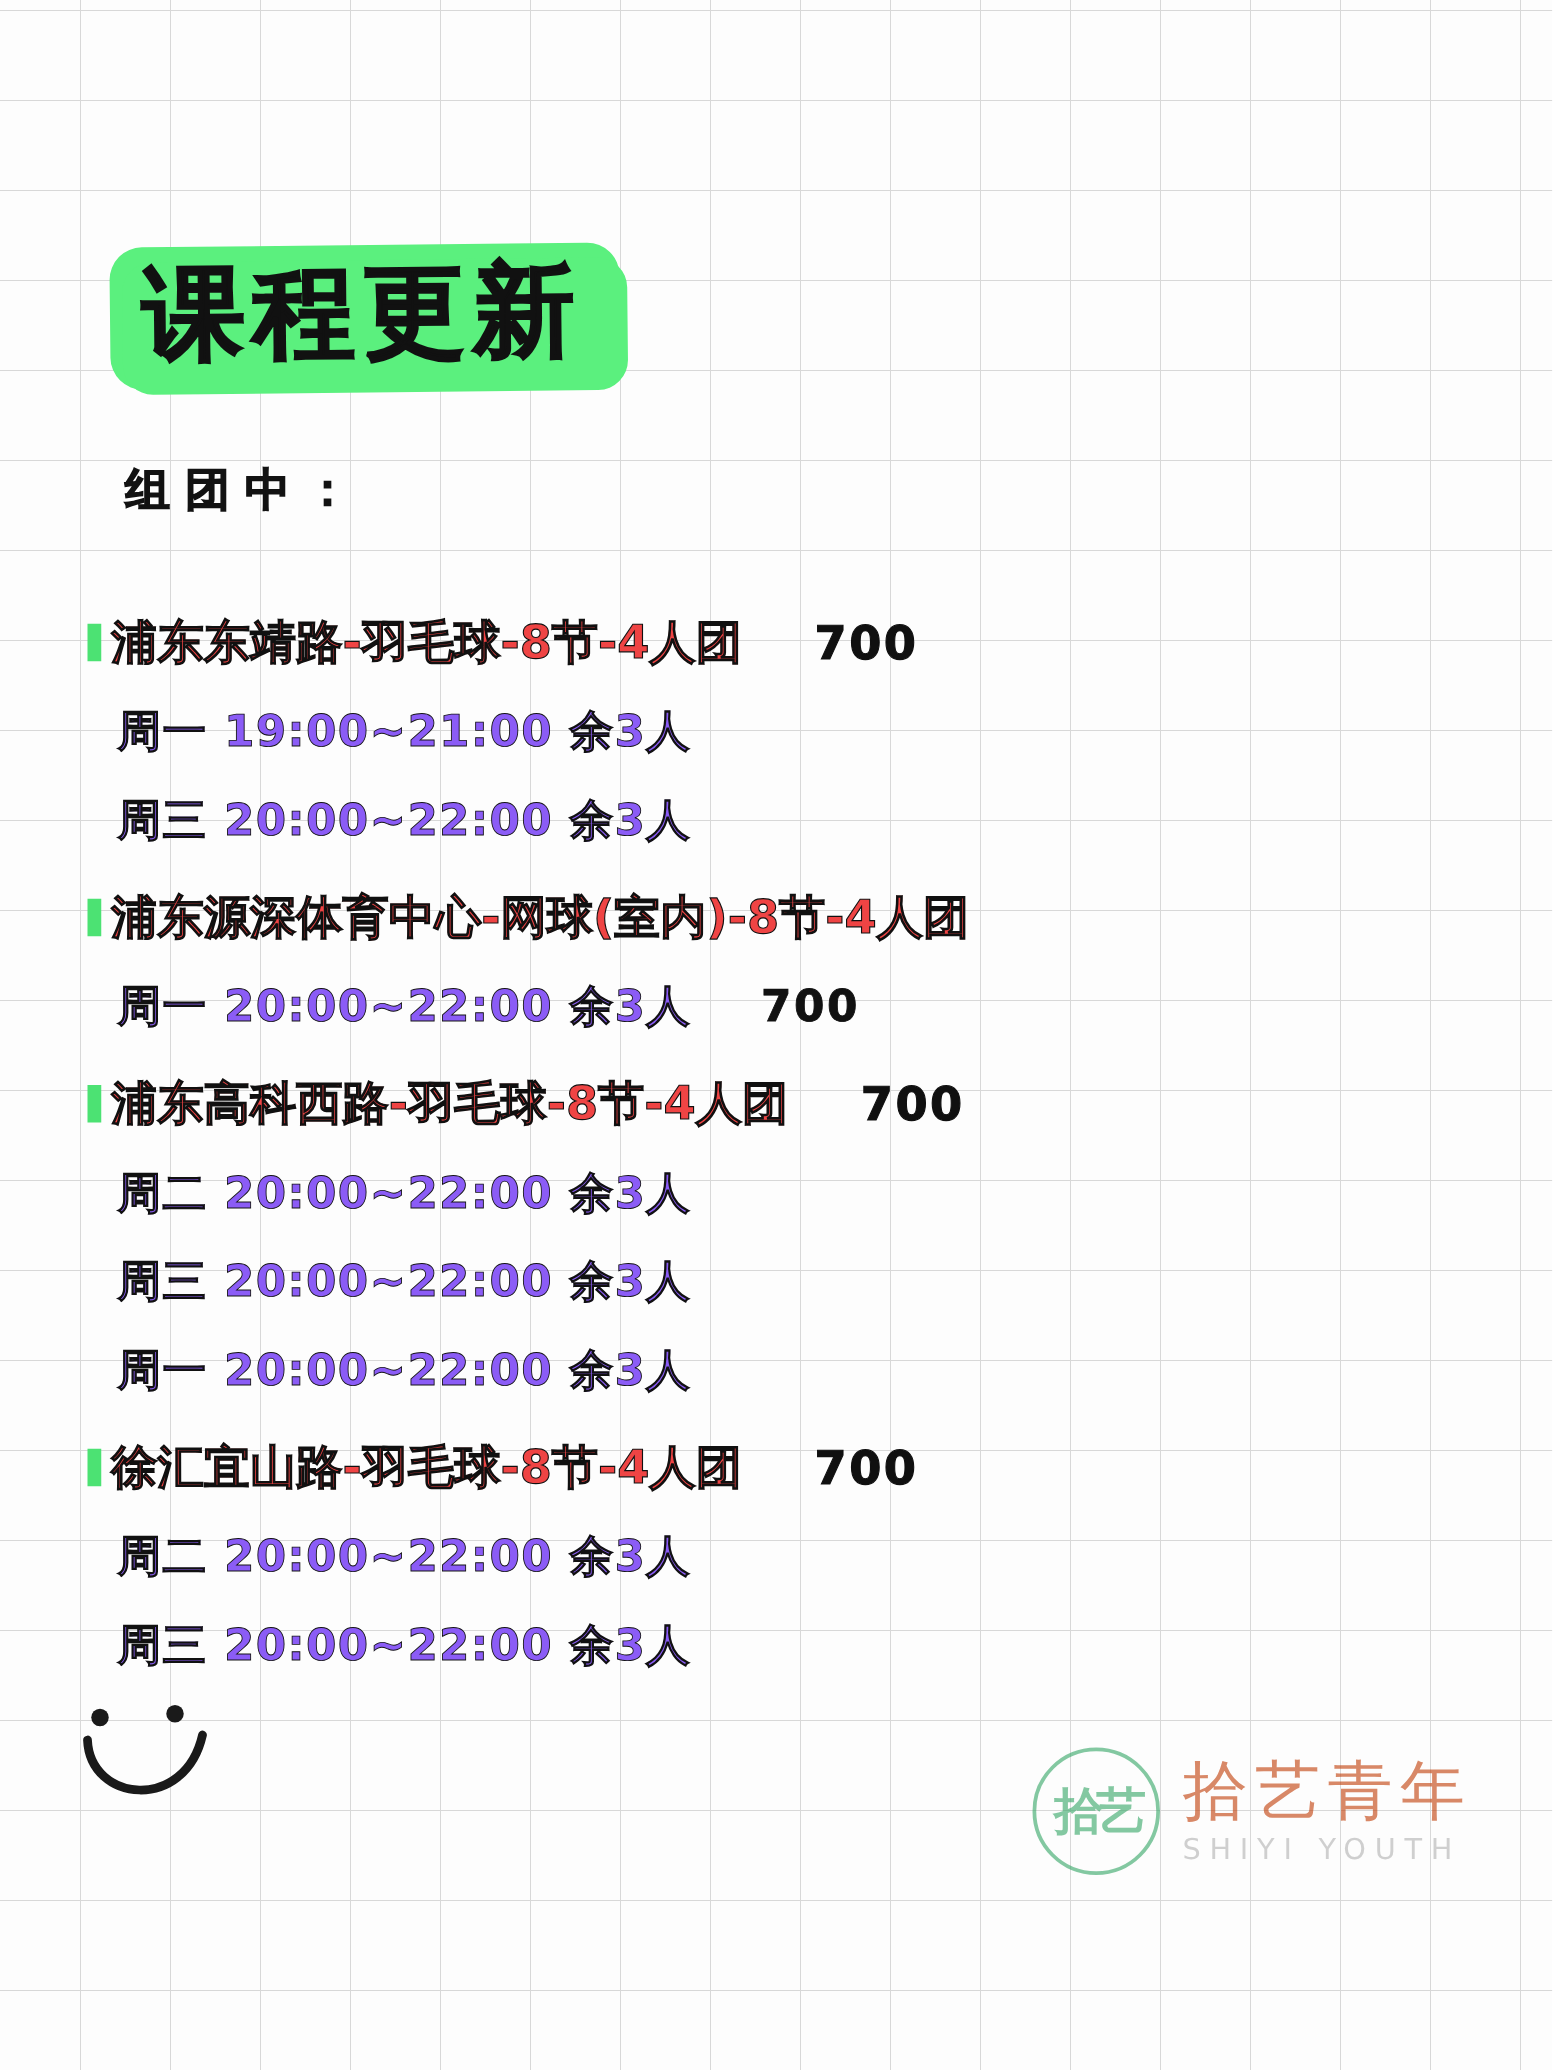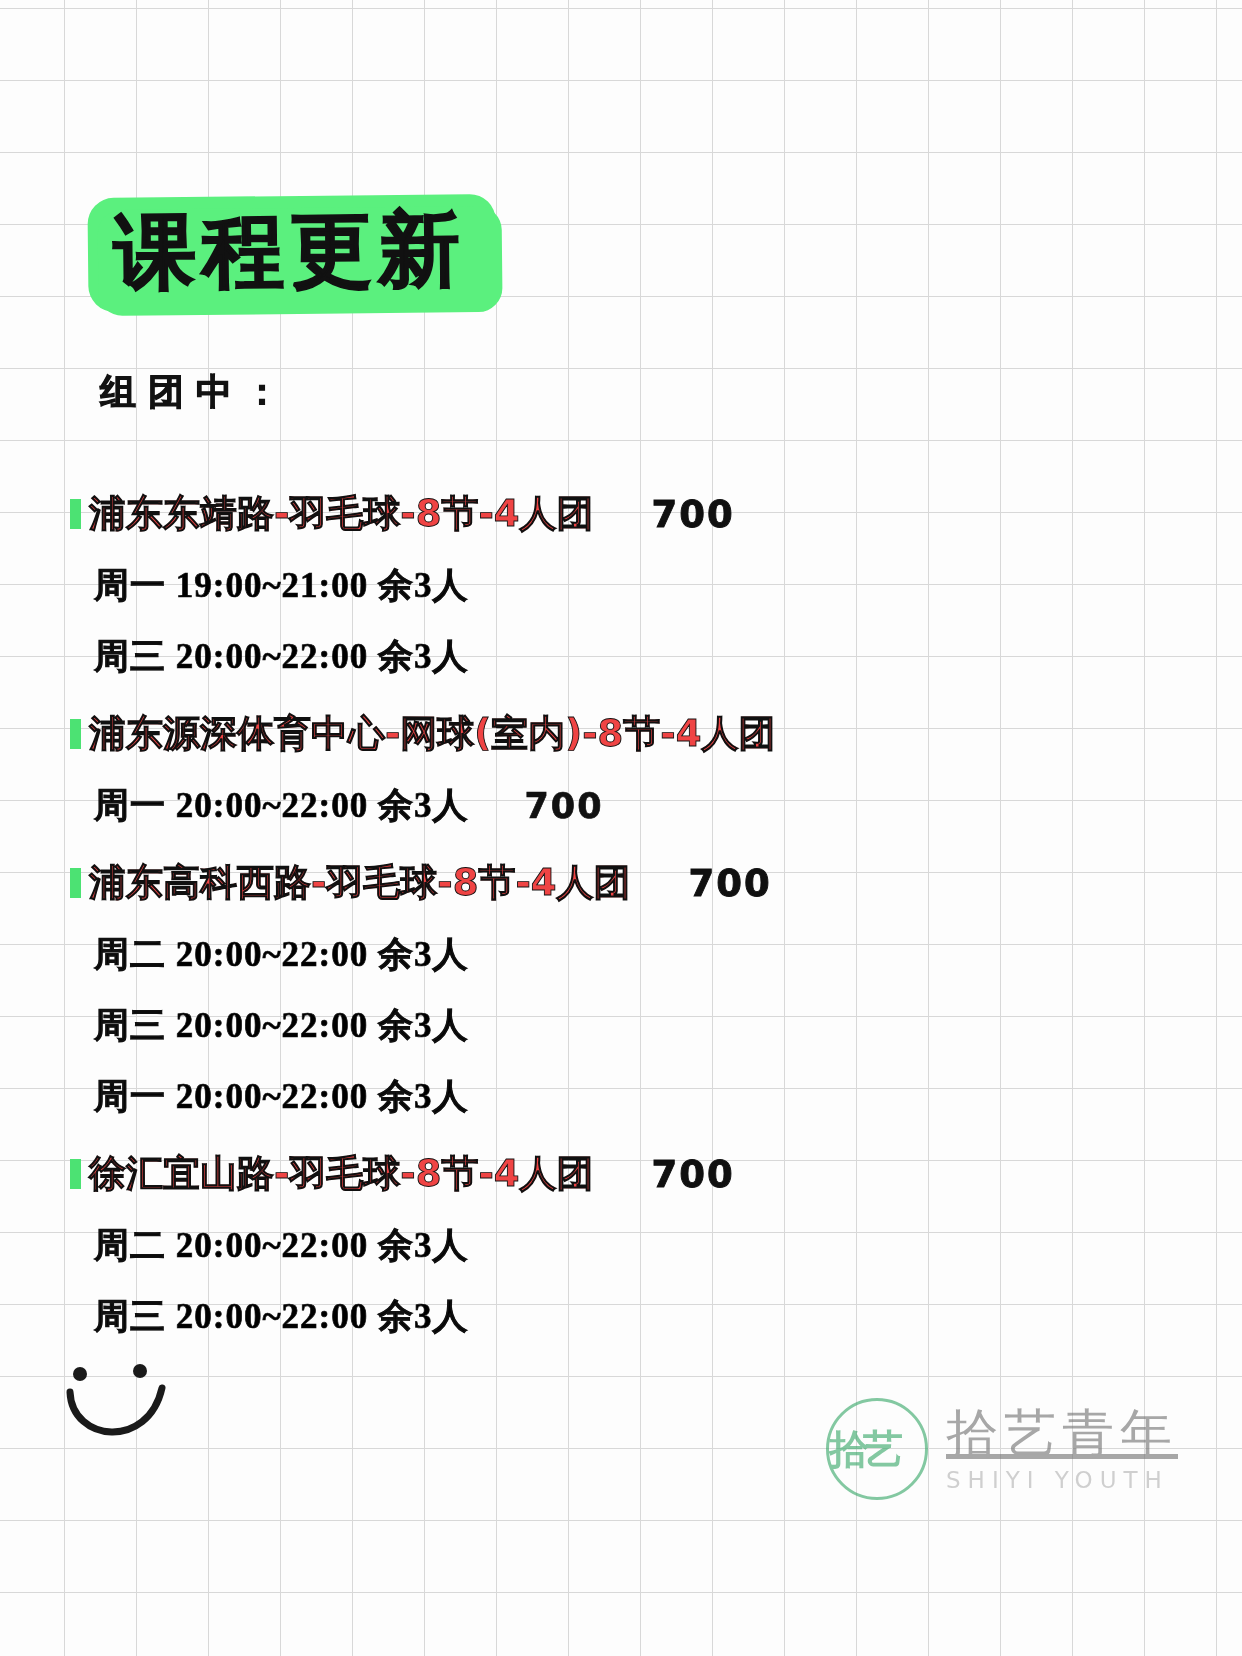--- a/index.html
+++ b/index.html
@@ -118,24 +118,23 @@
   .slot {
     display: flex;
     align-items: center;
     height: 71px;
     padding-left: 24px;
     white-space: nowrap;
   }
   .slot-text {
     font-size: 35px;
     font-weight: bold;
-    color: #000000;
+    color: #8b5cf6;
     -webkit-text-stroke: 0.7px #111111;
     letter-spacing: 1px;
-    font-family: Liberation Serif, serif;
   }
   .slot-price {
     font-size: 35px;
     font-weight: bold;
     color: #111111;
     -webkit-text-stroke: 0.7px #111111;
     margin-left: 56px;
     letter-spacing: 2px;
   }
 
@@ -157,37 +156,37 @@
     align-items: center;
     opacity: 0.62;
   }
   .wm-logo {
     width: 96px;
     height: 96px;
     border: 3px solid #3aa86a;
     border-radius: 50%;
     display: flex;
     align-items: center;
+    justify-content: center;
     margin-right: 18px;
     position: relative;
   }
   .wm-logo span {
     font-size: 40px;
     font-weight: bold;
     color: #3aa86a;
     line-height: 0.9;
     letter-spacing: -6px;
   }
   .wm-texts { display: flex; flex-direction: column; }
   .wm-cn {
     font-size: 52px;
-    color: #737373;
+    color: #c2410c;
     letter-spacing: 6px;
     line-height: 1.1;
-    text-decoration: underline;
   }
   .wm-en {
     font-size: 23px;
     color: #b4b4b4;
     letter-spacing: 7px;
     margin-top: 4px;
   }
 </style>
 </head>
 <body>

